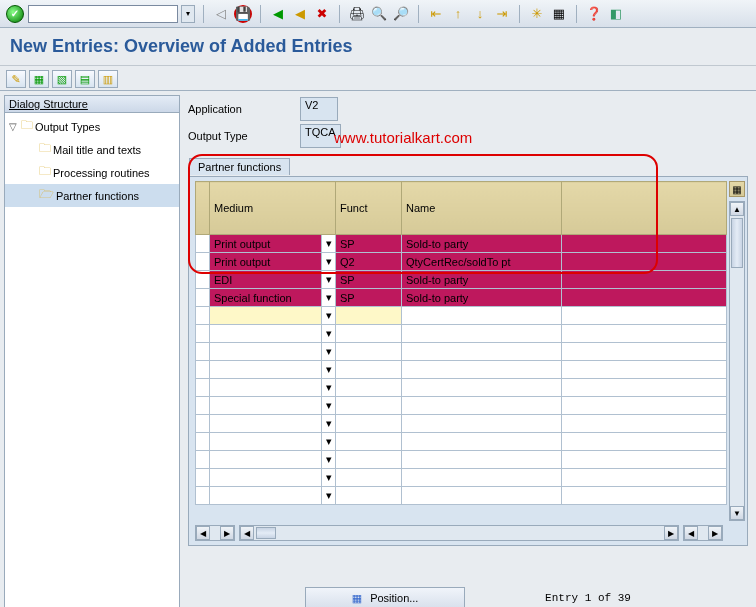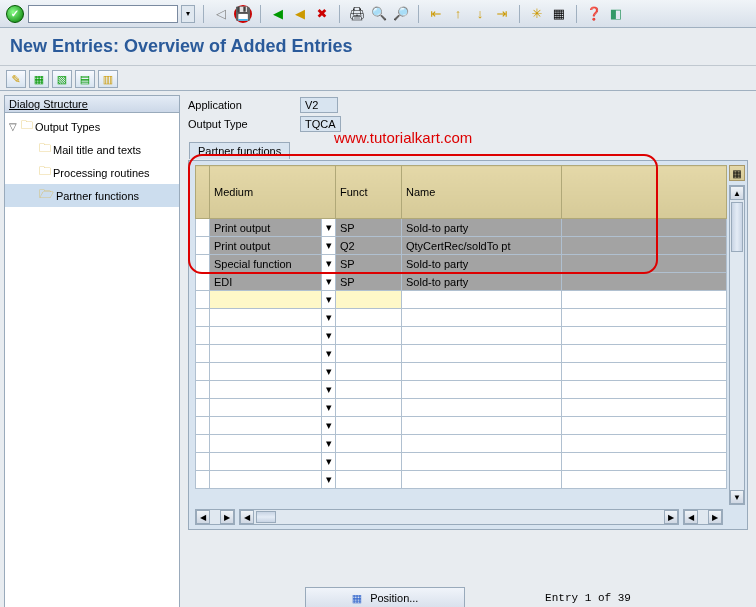--- a/index.html
+++ b/index.html
@@ -106,21 +106,21 @@
     display: flex; align-items: center; gap: 4px;
     margin-bottom: 3px;
     font-size: 11px;
   }
   .field-label { width: 108px; }
   .field-val {
     background: #d8e4f0;
     border: 1px solid #9ab;
     padding: 1px 4px;
     min-width: 38px;
-    height: 16px;
+    height: 24px;
   }
   .watermark {
     position: absolute;
     top: 34px; left: 150px;
     color: #d00;
     font-size: 15px;
     font-weight: 500;
     font-family: Arial;
     pointer-events: none;
   }
@@ -160,21 +160,21 @@
     height: 18px;
   }
   .grid td {
     border: 1px solid #b0c0d0;
     padding: 1px 4px;
     background: #fff;
     height: 18px;
     font-size: 11px;
     position: relative;
   }
-  .grid td.sel { background: #a3a3a3; }
+  .grid td.sel { background: #be185d; }
   .grid td.yellow { background: #fef8c8; }
   .rowsel {
     width: 14px;
     background: linear-gradient(#e0e8f4, #c8d4e4);
   }
   .dd-cell {
     width: 12px;
     background: #e4e8f0;
     text-align: center;
     font-size: 8px;
@@ -380,29 +380,29 @@
           <tr>
             <td class="rowsel"></td>
             <td class="sel">Print output</td>
             <td class="dd-cell">▾</td>
             <td class="sel">Q2</td>
             <td class="sel">QtyCertRec/soldTo pt</td>
             <td class="sel"></td>
           </tr>
           <tr>
             <td class="rowsel"></td>
-            <td class="sel">Special function</td>
+            <td class="sel">EDI</td>
             <td class="dd-cell">▾</td>
             <td class="sel">SP</td>
             <td class="sel">Sold-to party</td>
             <td class="sel"></td>
           </tr>
           <tr>
             <td class="rowsel"></td>
-            <td class="sel">EDI</td>
+            <td class="sel">Special function</td>
             <td class="dd-cell">▾</td>
             <td class="sel">SP</td>
             <td class="sel">Sold-to party</td>
             <td class="sel"></td>
           </tr>
           <tr>
             <td class="rowsel"></td>
             <td class="yellow"></td>
             <td class="dd-cell">▾</td>
             <td class="yellow"></td>

